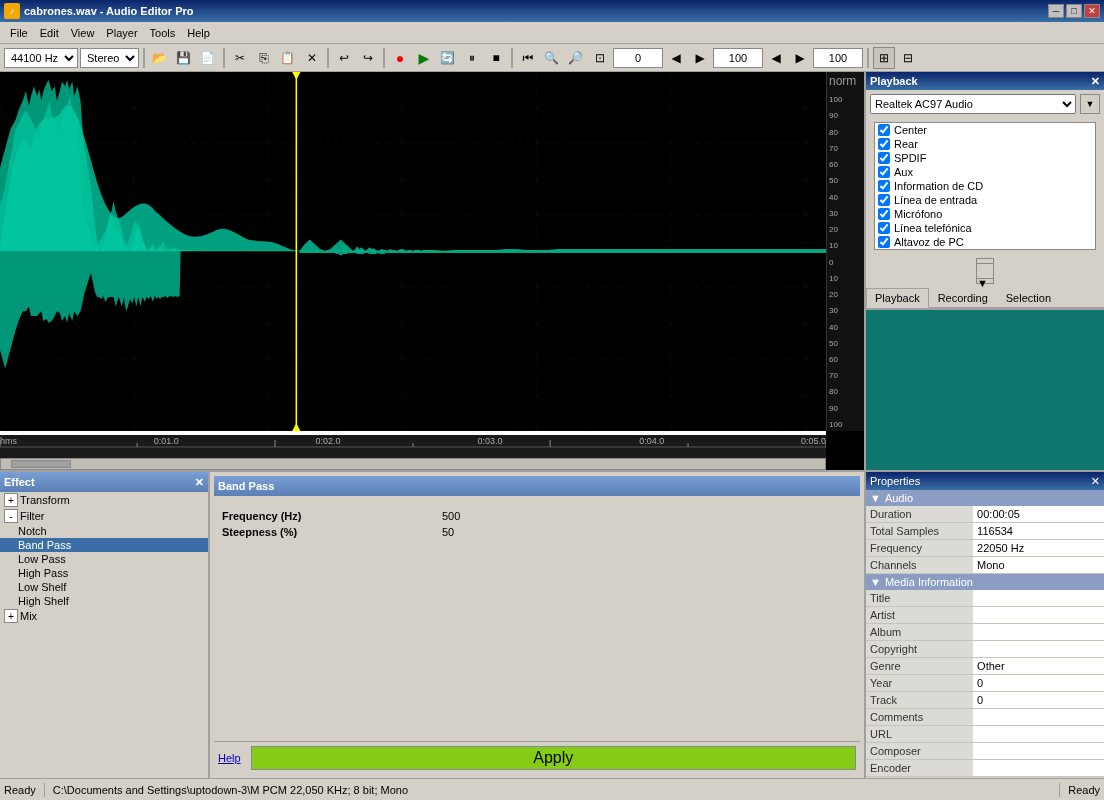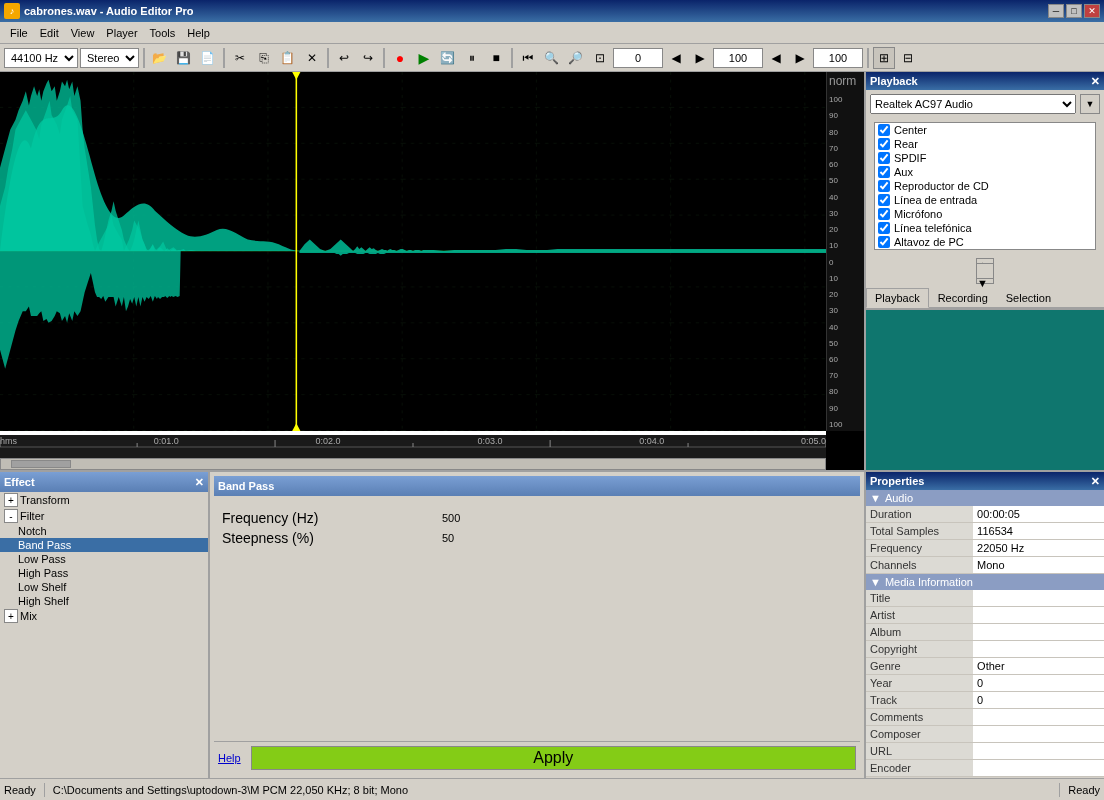--- a/index.html
+++ b/index.html
@@ -240,21 +240,21 @@
       padding: 0 4px;
       font-size: 11px;
       font-weight: bold;
       margin-bottom: 6px;
     }
     .setting-row {
       display: flex;
       align-items: center;
       margin-bottom: 4px;
     }
-    .setting-label { width: 200px; font-size: 14px; }
+    .setting-label { width: 200px; font-size: 11px; font-weight: bold; }
     .setting-value { flex: 1; font-size: 11px; color: #000; }
     #effect-footer {
       display: flex;
       justify-content: space-between;
       align-items: center;
       padding: 4px;
       border-top: 1px solid #a0a0a0;
       margin-top: auto;
     }
     #apply-btn {
@@ -559,21 +559,21 @@
           <div class="channel-item">
               <input type="checkbox" checked="" style="">
               <span>SPDIF</span>
             </div>
           <div class="channel-item">
               <input type="checkbox" checked="" style="">
               <span>Aux</span>
             </div>
           <div class="channel-item">
               <input type="checkbox" checked="" style="">
-              <span>Reproductor de CD</span>
+              <span>Information de CD</span>
             </div>
           <div class="channel-item">
               <input type="checkbox" checked="" style="">
               <span>Línea de entrada</span>
             </div>
           <div class="channel-item">
               <input type="checkbox" checked="" style="">
               <span>Micrófono</span>
             </div>
           <div class="channel-item">
@@ -665,21 +665,21 @@
       <div id="effect-footer" style="display:flex;justify-content:space-between;align-items:center;padding:4px;border-top:1px solid #a0a0a0;">
         <a id="help-link" style="color:#0000cc;text-decoration:underline;cursor:pointer;font-size:11px;">Help</a>
         <button id="apply-btn" style="flex:1;margin-left:10px;height:24px;background:#84cc16;border:1px solid #888;font-size:16px;cursor:pointer;">Apply</button>
       </div>
     </div>
 
   </div>
 
   <div id="bottom-right-panel" style="width:240px;background:#d4d0c8;border-left:2px solid #a0a0a0;border-top:2px solid #a0a0a0;display:flex;flex-direction:column;">
 
-    <div id="properties-header" style="background:linear-gradient(to bottom,#0a246a,#3a6ea5);color:white;height:18px;display:flex;align-items:center;justify-content:space-between;padding:0 4px;font-size:11px;font-weight:bold;flex-shrink:0;">
+    <div id="properties-header" style="background:linear-gradient(to bottom,#0a246a,#3a6ea5);color:white;height:18px;display:flex;align-items:center;justify-content:space-between;padding:0 4px;font-size:11px;font-weight:normal;flex-shrink:0;">
       <span>Properties</span>
       <span style="cursor:pointer;">✕</span>
     </div>
 
     <div id="properties-panel" style="flex:1;overflow-y:auto;background:#d4d0c8;">
 
       <div class="prop-section-header">
         <span>▼</span>
         <span>Audio</span>
       </div>
@@ -736,25 +736,25 @@
         </tr>
         <tr>
           <td>Track</td>
           <td>0</td>
         </tr>
         <tr>
           <td>Comments</td>
           <td contenteditable="false" style=""></td>
         </tr>
         <tr>
+          <td>URL</td>
+          <td contenteditable="false" style=""></td>
+        </tr>
+        <tr>
           <td>Composer</td>
-          <td contenteditable="false" style=""></td>
-        </tr>
-        <tr>
-          <td>URL</td>
           <td contenteditable="false" style=""></td>
         </tr>
         <tr>
           <td>Encoder</td>
           <td contenteditable="false" style=""></td>
         </tr>
       </tbody>
         </table>
 
       <div style="padding:4px 4px 2px 4px;">

